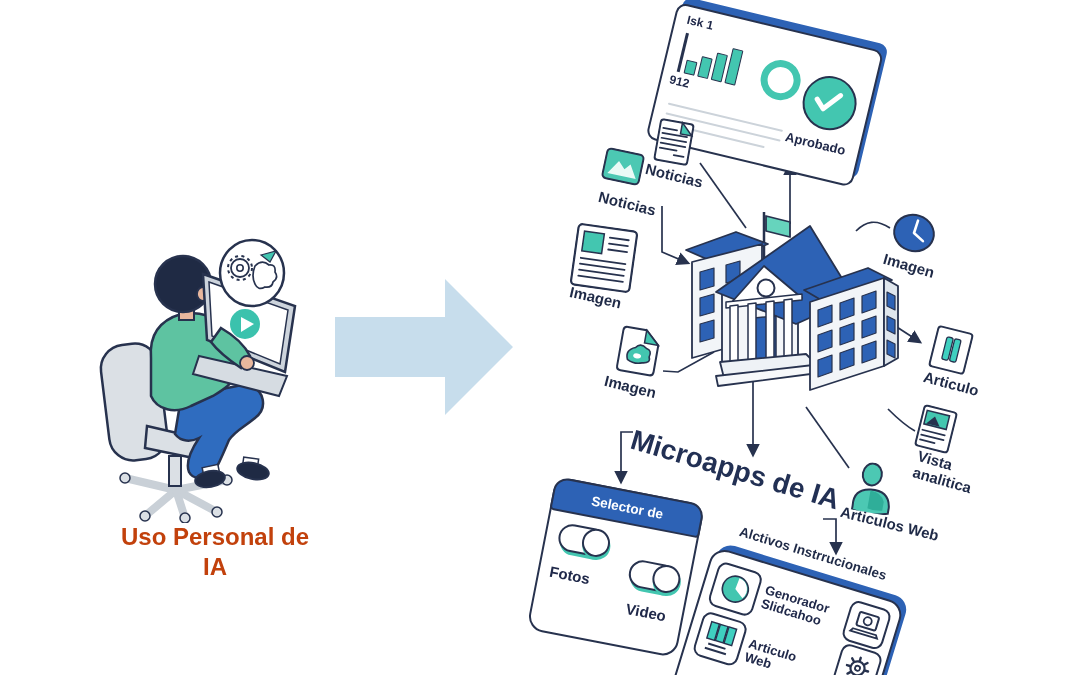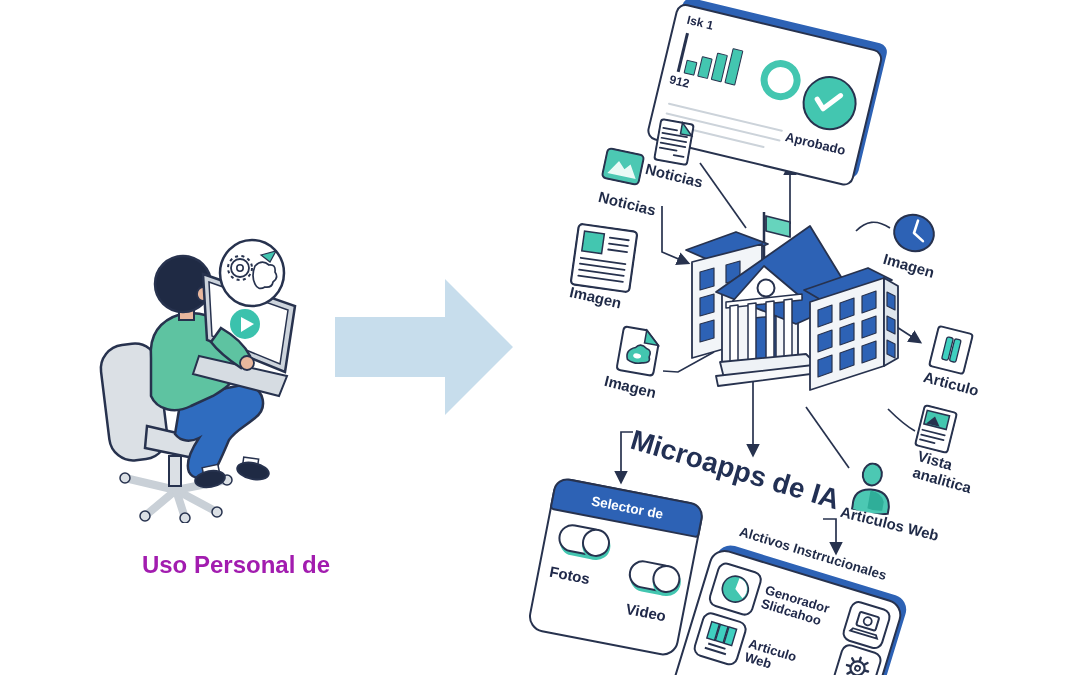--- a/index.html
+++ b/index.html
@@ -40,22 +40,22 @@
   .toggle .knob{position:absolute;right:-6px;top:-2px;width:24px;height:24px;background:#fff;
                 border:2.5px solid #27324e;border-radius:50%;box-shadow:1px 3px 0 #43c6b0;}
   .sel-lbl{position:absolute;font-weight:bold;font-size:15px;}
   
   .inst-card{position:absolute;left:714px;top:546px;width:196px;height:150px;background:#fff;
              border:2.5px solid #27324e;border-radius:16px;transform:rotate(17deg);
              transform-origin:top left;box-shadow:4px -7px 0 -1px #2d62b5;z-index:3;}
   .inst-item-lbl{position:absolute;font-weight:bold;font-size:13px;line-height:1.05;}
   .sq-icon{position:absolute;background:#fff;border:2.5px solid #27324e;border-radius:9px;}
   
-  .caption{position:absolute;left:100px;top:550px;width:230px;text-align:right;font-size:24px;
-           font-weight:bold;color:#a21caf;line-height:1.25;z-index:2;}
+  .caption{position:absolute;left:100px;top:522px;width:230px;text-align:center;font-size:24px;
+           font-weight:bold;color:#c2410c;line-height:1.25;z-index:2;}
   .microapps{position:absolute;left:636px;top:424px;font-size:28px;font-weight:bold;color:#223054;
              transform:rotate(16.5deg);transform-origin:left top;white-space:nowrap;z-index:4;}
   .inst-title{position:absolute;left:742px;top:524px;font-size:13.5px;font-weight:bold;color:#1f2a47;
               transform:rotate(17deg);transform-origin:left top;white-space:nowrap;z-index:4;}
   .overlay{position:absolute;left:0;top:0;z-index:1;pointer-events:none;}
 </style>
 </head>
 <body>
 
 <div class="canvas">
@@ -130,20 +130,21 @@
       <circle cx="145" cy="40" r="9" fill="#ffffff" stroke="#27324e" stroke-width="1.8"></circle>
       <circle cx="145" cy="40" r="3.2" fill="#ffffff" stroke="#27324e" stroke-width="1.6"></circle>
       <circle cx="145" cy="40" r="12" fill="none" stroke="#27324e" stroke-width="2" stroke-dasharray="3 3.4"></circle>
       <path d="M160,38 q7,-7 14,-1 q7,-1 6,7 q4,6 -2,10 q-1,6 -8,5 q-7,4 -10,-3 q-4,-8 0,-18 Z" fill="#ffffff" stroke="#27324e" stroke-width="1.7"></path>
       <polygon points="166,27 181,23 175,34" fill="#43c6b0" stroke="#27324e" stroke-width="1.2"></polygon>
     </g>
   </svg>
 
   <div class="caption">
     <div>Uso Personal de</div>
+    <div>IA</div>
   </div>
 
   <svg class="abs" style="left:333px;top:275px;z-index:2;" width="185" height="145" viewBox="0 0 185 145">
     <polygon points="2,42 112,42 112,4 180,72 112,140 112,102 2,102" fill="#c7ddec"></polygon>
   </svg>
 
   <div class="top-card">
     <div class="tc-metric">Isk 1</div>
     <div class="tc-axis"></div>
     <div class="tc-bars">

